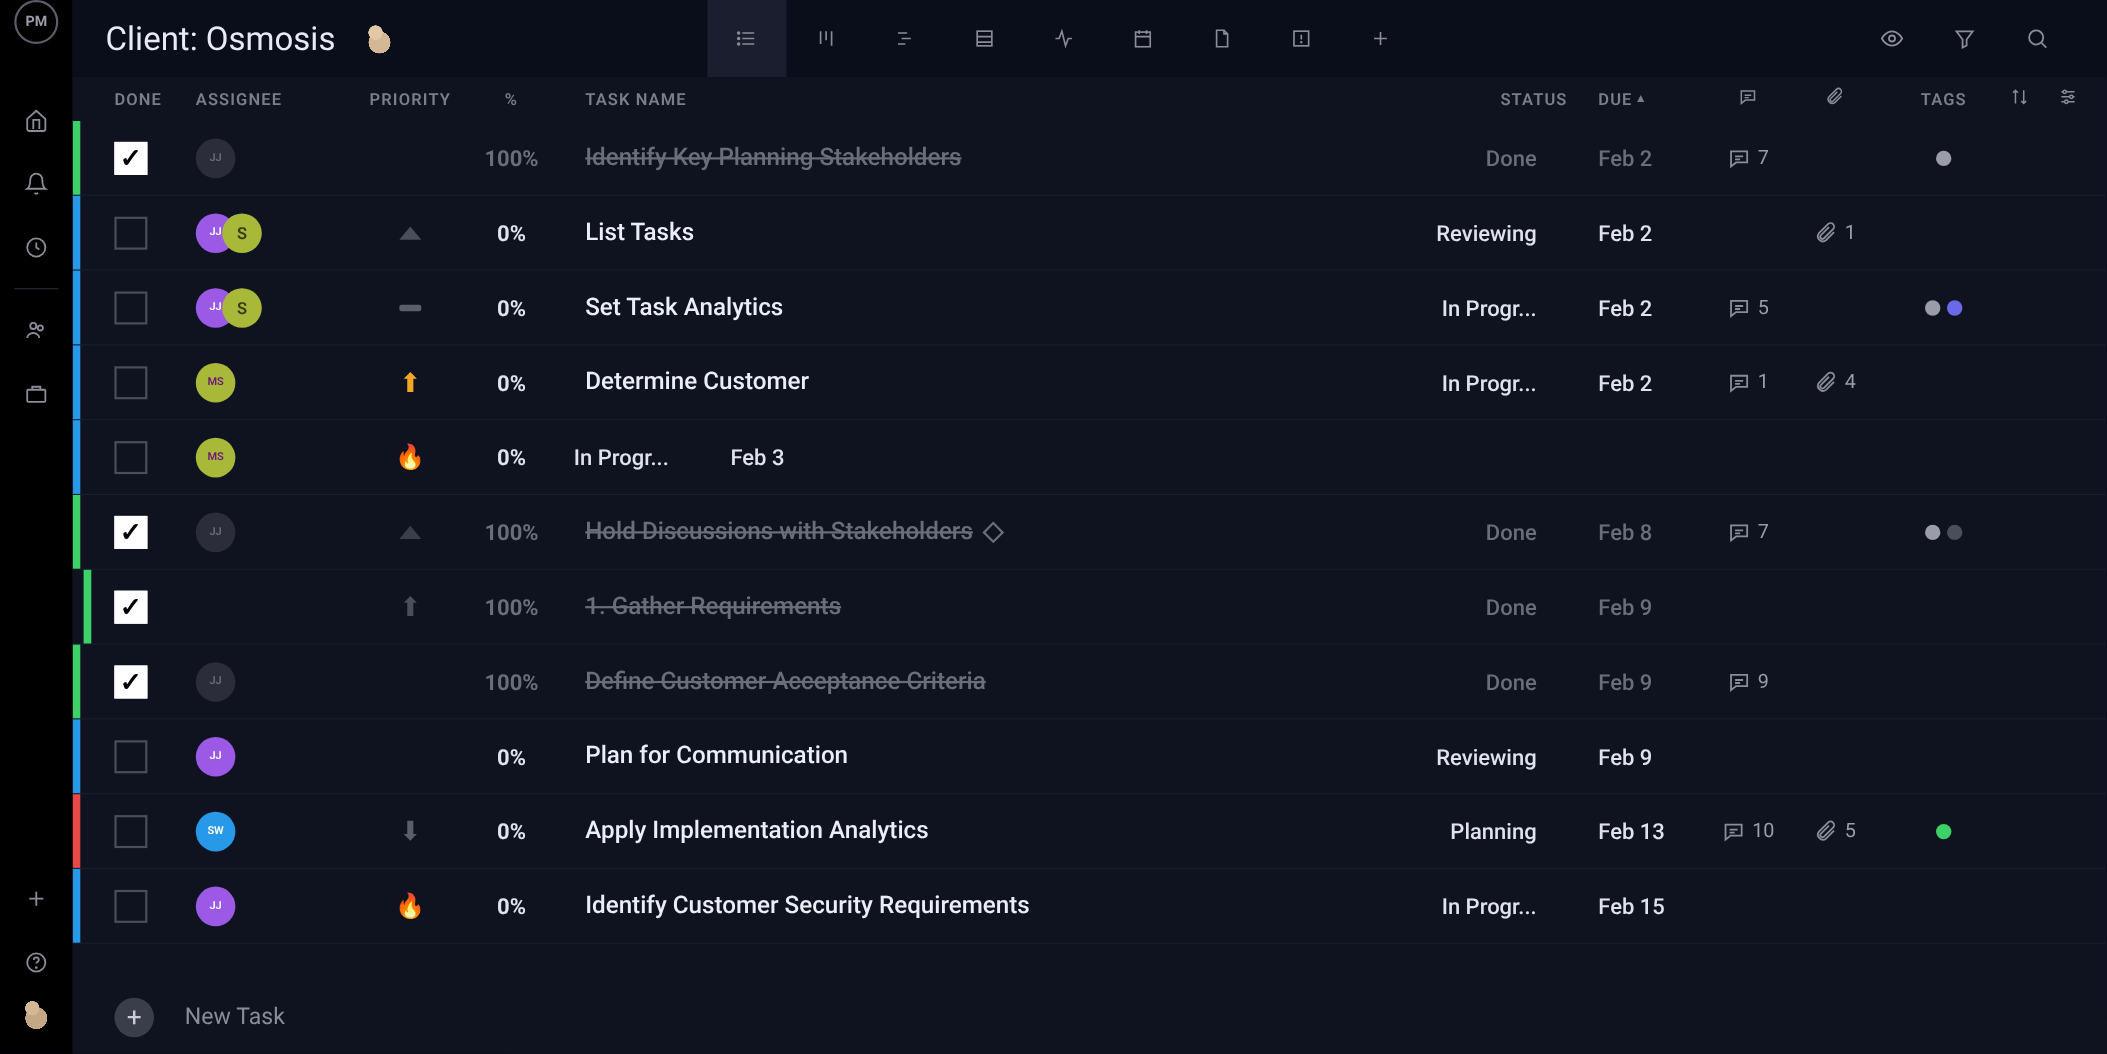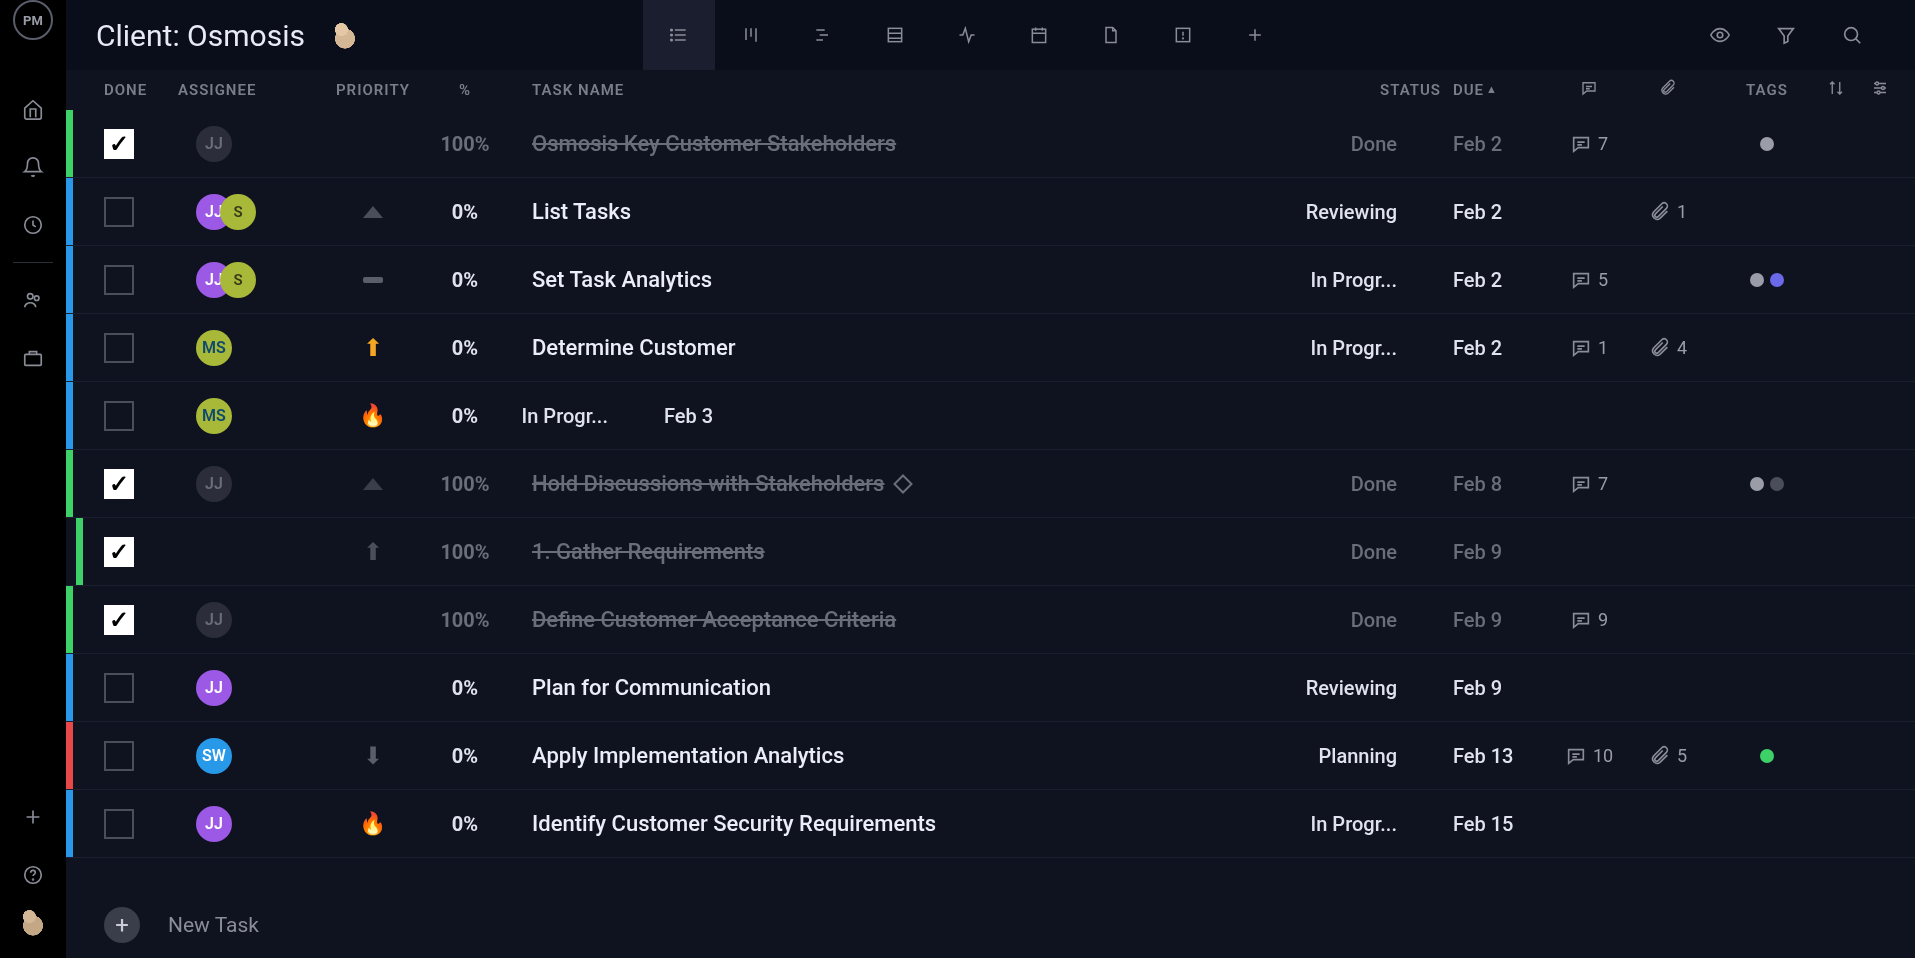--- a/index.html
+++ b/index.html
@@ -93,21 +93,21 @@
   font-size: 15px; font-weight: 600;
   color: #7a7d8a;
   letter-spacing: 1px;
   background: #0f1320;
 }
 .col-done { width: 74px; }
 .col-assignee { width: 140px; }
 .col-priority { width: 110px; text-align: center; }
 .col-percent { width: 74px; text-align: center; }
 .col-name { flex: 1; padding-left: 30px; }
-.col-status { width: 124px; text-align: right; padding-right: 12px; }
+.col-status { width: 124px; text-align: right; padding-right: 28px; }
 .col-due { width: 96px; text-align: left; }
 .col-comments { width: 80px; text-align: center; }
 .col-attach { width: 78px; text-align: center; }
 .col-tags { width: 120px; text-align: center; }
 .col-sort { width: 44px; }
 .col-filter2 { width: 44px; }
 .col-headers svg { width: 18px; height: 18px; }
 .due-sort-arrow { font-size: 11px; margin-left: 2px; vertical-align: 2px; }
 
 
@@ -137,27 +137,27 @@
 }
 .checkbox.checked { background: #fff; border-color: #fff; }
 .checkbox.checked::after {
   content: '✓'; color: #000; font-size: 24px; font-weight: 900;
 }
 
 .assignees { display: flex; margin-left: 0; }
 .avatar {
   width: 36px; height: 36px; border-radius: 50%;
   display: flex; align-items: center; justify-content: center;
-  font-size: 16px; font-weight: 600; color: #fff; margin-left: 18px;
+  font-size: 10px; font-weight: 600; color: #fff;
 }
 .avatar + .avatar { margin-left: -12px; }
 .avatar.jj { background: #9b59e6; }
 .avatar.jj-dim { background: #2b2d3a; color: #6a6d7a; }
 .avatar.s { background: #a8b838; color:#3a3a1a; font-size:15px; }
-.avatar.ms { background: #a8b838; color:#0c4a6e; }
+.avatar.ms { background: #a8b838; color:#701a75; }
 .avatar.sw { background: #2899e8; }
 
 .priority { display: flex; align-items: center; justify-content: center; }
 .pri-tri-up { width: 0; height: 0; border-left: 10px solid transparent; border-right: 10px solid transparent; border-bottom: 12px solid #4a4d5a; }
 .pri-tri-up.dim { border-bottom-color: #3a3d4a; }
 .pri-dash { width: 20px; height: 6px; background: #5a5d6a; border-radius: 2px; }
 .pri-arrow-up { color: #f5a623; font-size: 24px; }
 .pri-arrow-up-dim { color: #4a4d5a; font-size: 24px; }
 .pri-arrow-down { color: #5a5d6a; font-size: 24px; }
 .pri-fire { font-size: 22px; }
@@ -382,21 +382,21 @@
             <div class="checkbox checked"></div>
           </div>
     <div class="col-assignee">
             <div class="assignees">
               <div class="avatar jj-dim">JJ</div>
             </div>
           </div>
     <div class="col-priority priority"></div>
     <div class="col-percent percent done">100%</div>
     <div class="col-name">
-            <span class="task-name done">Osmosis Key Customer Stakeholders</span>
+            <span class="task-name done">Identify Key Planning Stakeholders</span>
           </div>
     <div class="col-status status done">Done</div>
     <div class="col-due due done">Feb 2</div>
     <div class="col-comments">
             <div class="comments">
               <svg viewBox="0 0 24 24">
                 <path d="M4 5h16v11H9l-5 4z"></path>
                 <path d="M8 10h8M8 13h5"></path>
               </svg>
               <span>7</span>

